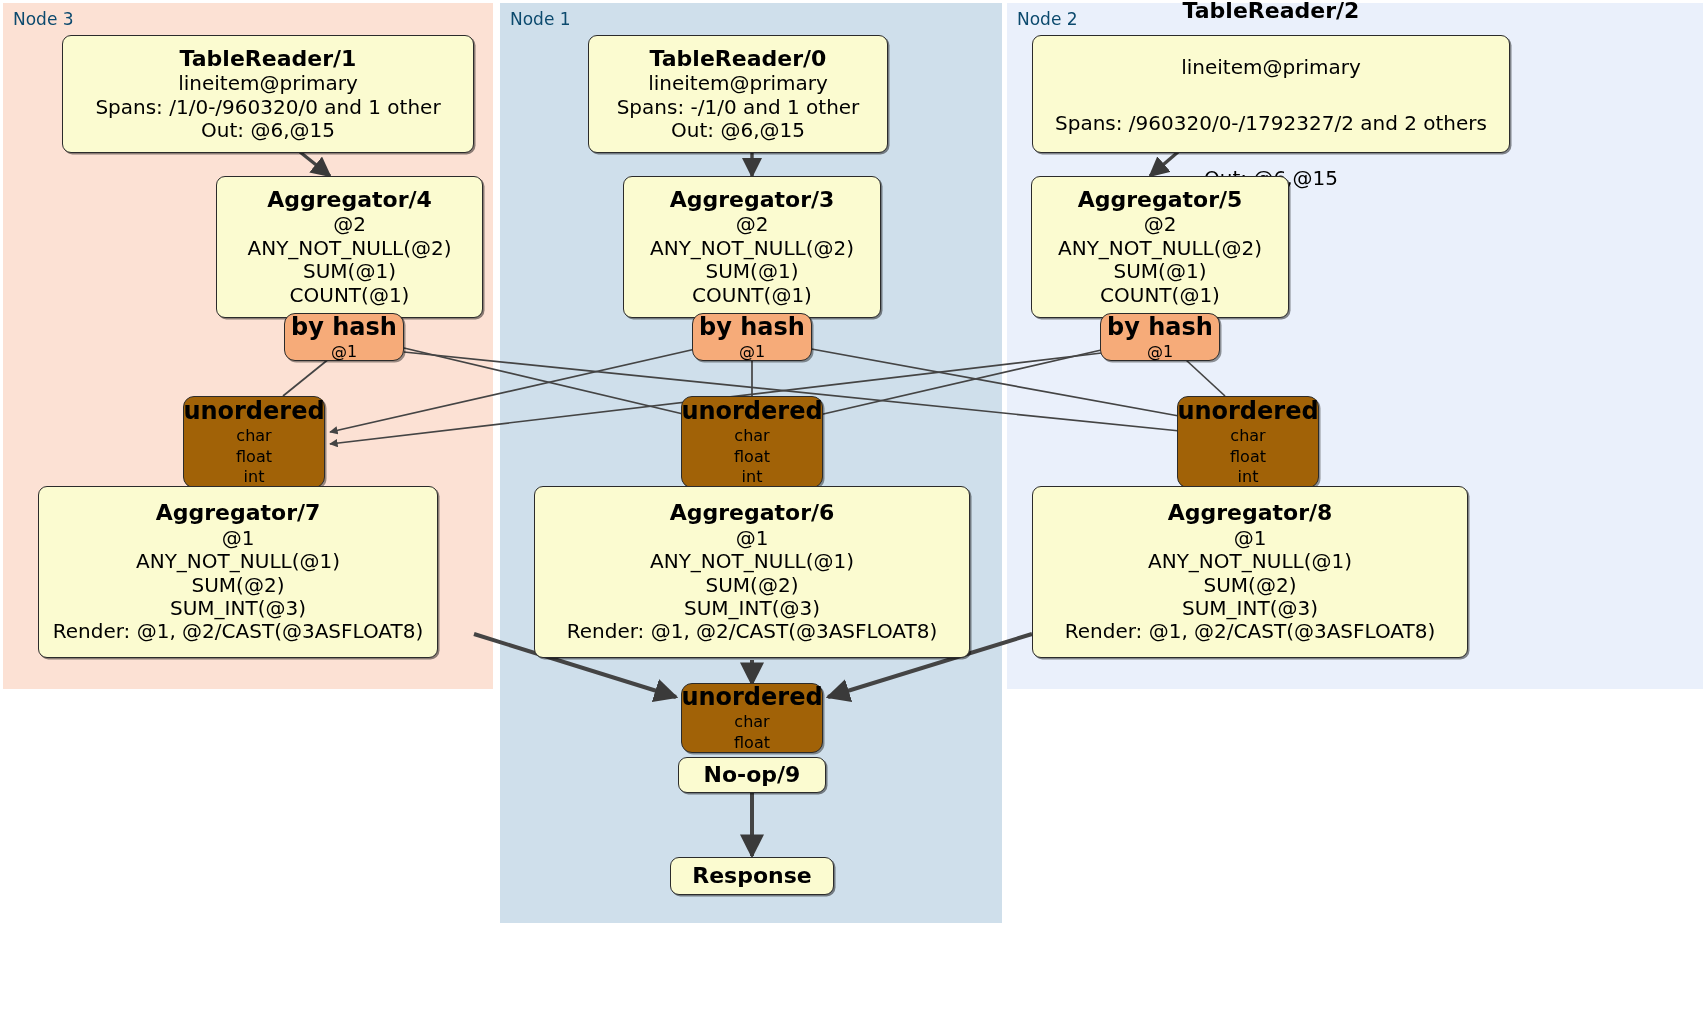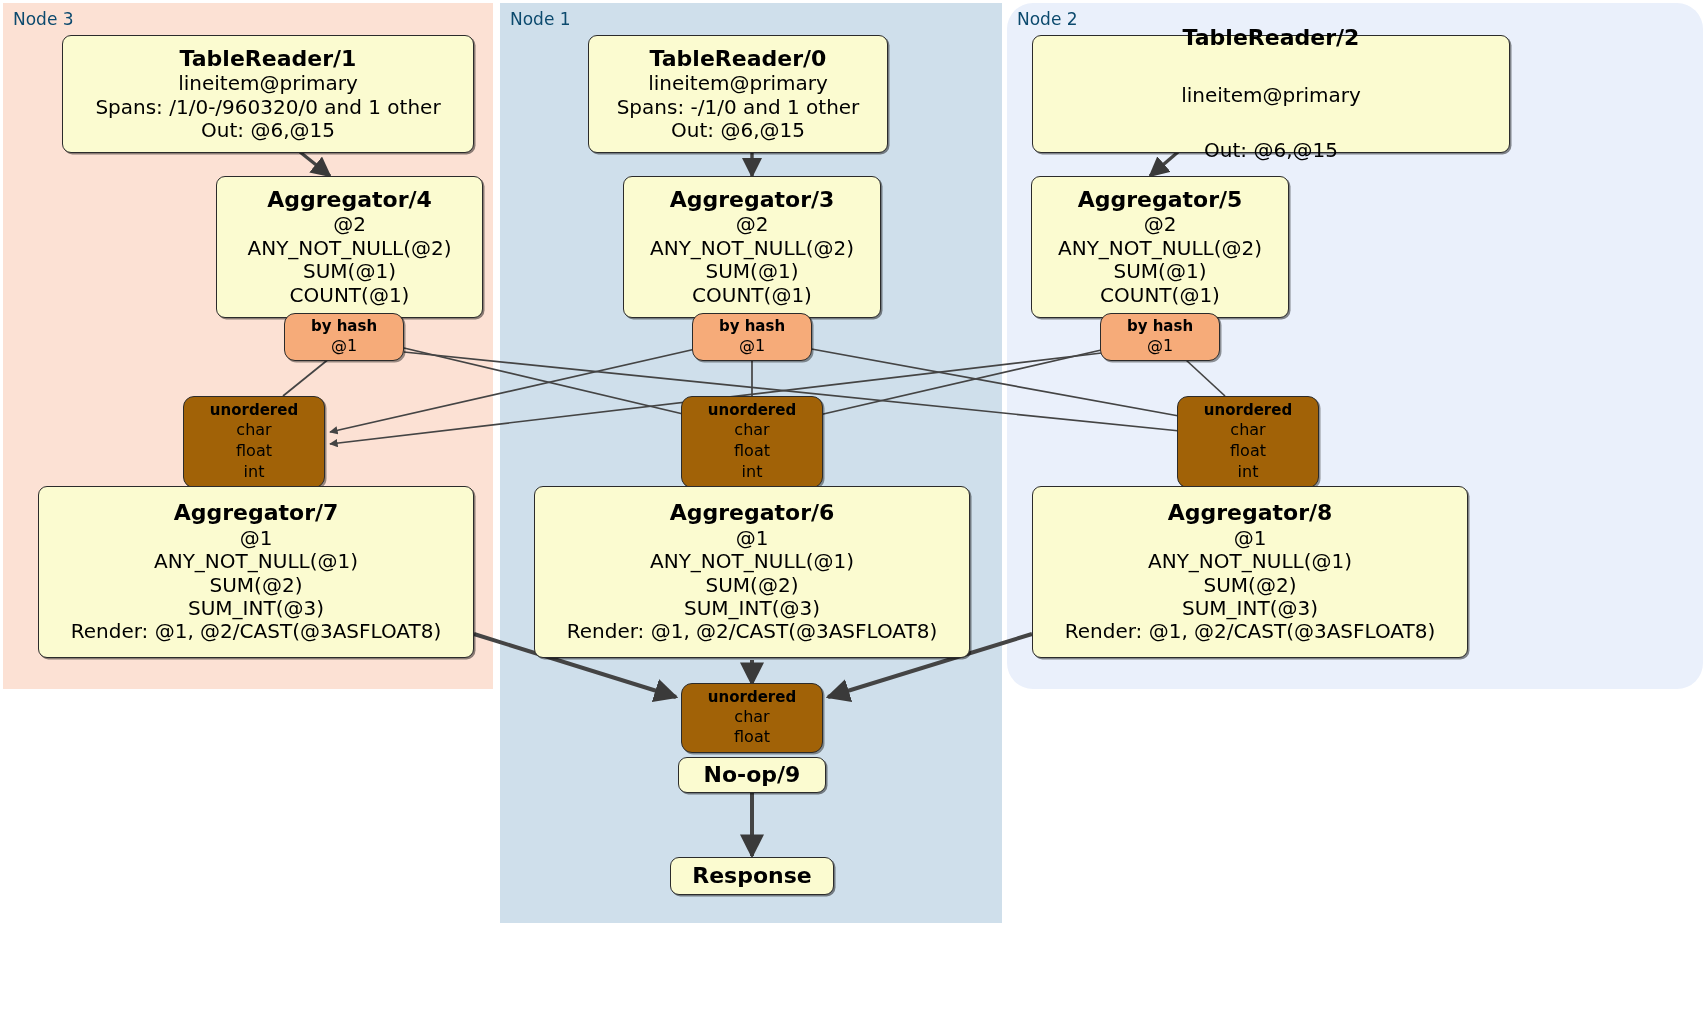--- a/index.html
+++ b/index.html
@@ -11,21 +11,21 @@
   #stage{position:absolute;left:0;top:0;width:1706px;height:1016px;}
 
   
   .panel{position:absolute;box-sizing:border-box;}
   .panel-label{
     position:absolute;left:10px;top:6px;font-size:17px;color:#0c4a6e;
     white-space:nowrap;
   }
   #panel-node3{left:3px;  top:3px;  width:490px; height:686px; background:#fce1d4;}
   #panel-node1{left:500px;top:3px;  width:502px; height:920px; background:#cfdfeb;}
-  #panel-node2{left:1007px;top:3px; width:696px; height:686px; background:#eaf0fb;border-radius:26px;}
+  #panel-node2{left:1007px;top:3px; width:696px; height:686px; background:#eaf0fb;}
 
   
   .box{
     position:absolute;box-sizing:border-box;
     display:flex;flex-direction:column;align-items:center;justify-content:center;
     text-align:center;line-height:1.17;
   }
   .proc{
     background:#fbfbd0;border:1.6px solid #2b2b2b;border-radius:9px;
     box-shadow:1.5px 1.5px 0 rgba(0,0,0,.45);
@@ -34,21 +34,21 @@
   .proc .ttl{font-weight:bold;font-size:22px;line-height:1.2;}
   .proc .ln{font-size:20px;white-space:nowrap;}
 
   .router{
     border:1.6px solid #2b2b2b;border-radius:11px;
     box-shadow:1.5px 1.5px 0 rgba(0,0,0,.4);
     color:#000;
   }
   .router.hash{background:#f6ab79;}
   .router.recv{background:#a16207;}
-  .router .ttl{font-weight:bold;font-size:15px;line-height:1.25;}
+  .router .ttl{font-weight:bold;font-size:24px;line-height:1.25;}
   .router .ln{font-size:16px;line-height:1.3;}
 
   .tiny .ttl{font-size:22px;}
 
   svg#wires{position:absolute;left:0;top:0;width:1706px;height:1016px;
             pointer-events:none;overflow:visible;}
 </style>
 </head>
 <body>
 
@@ -126,21 +126,21 @@
     <div class="ln">@1</div>
   </div>
 
   <div class="box router recv" style="left:183px;top:396px;width:142px;height:92px;">
     <div class="ttl">unordered</div>
     <div class="ln">char</div>
     <div class="ln">float</div>
     <div class="ln">int</div>
   </div>
 
-  <div class="box proc" style="left:38px;top:486px;width:436px;height:172px;">
+  <div class="box proc" style="left:38px;top:486px;width:400px;height:172px;">
     <div class="ttl">Aggregator/7</div>
     <div class="ln">@1</div>
     <div class="ln">ANY_NOT_NULL(@1)</div>
     <div class="ln">SUM(@2)</div>
     <div class="ln">SUM_INT(@3)</div>
     <div class="ln">Render: @1, @2/CAST(@3ASFLOAT8)</div>
   </div>
 
   <div class="box proc" style="left:588px;top:35px;width:300px;height:118px;">
     <div class="ttl">TableReader/0</div>
@@ -188,20 +188,21 @@
     <div class="ttl">No-op/9</div>
   </div>
 
   <div class="box proc tiny" style="left:670px;top:857px;width:164px;height:38px;">
     <div class="ttl">Response</div>
   </div>
 
   <div class="box proc" style="left:1032px;top:35px;width:478px;height:118px;gap:32px;">
     <div class="ttl">TableReader/2</div>
     <div class="ln">lineitem@primary</div>
+    <div class="ln">Spans: /960320/0-/1792327/2 and 2 others</div>
     <div class="ln">Out: @6,@15</div>
   </div>
 
   <div class="box proc" style="left:1031px;top:176px;width:258px;height:142px;">
     <div class="ttl">Aggregator/5</div>
     <div class="ln">@2</div>
     <div class="ln">ANY_NOT_NULL(@2)</div>
     <div class="ln">SUM(@1)</div>
     <div class="ln">COUNT(@1)</div>
   </div>

